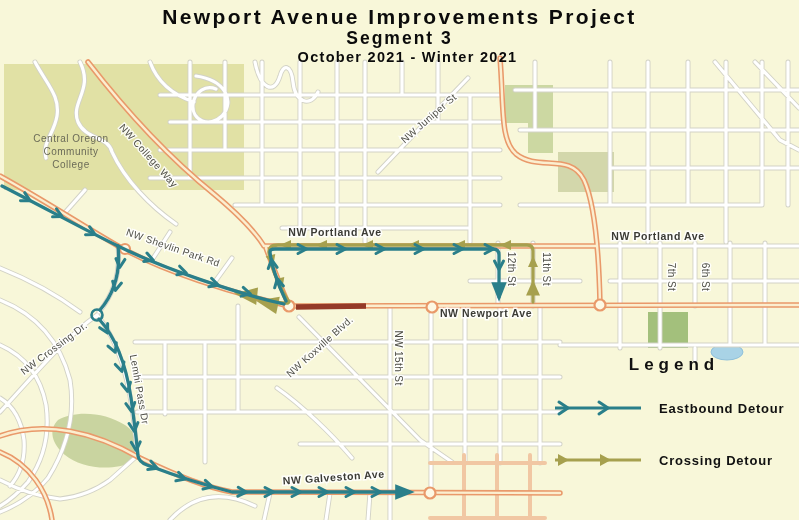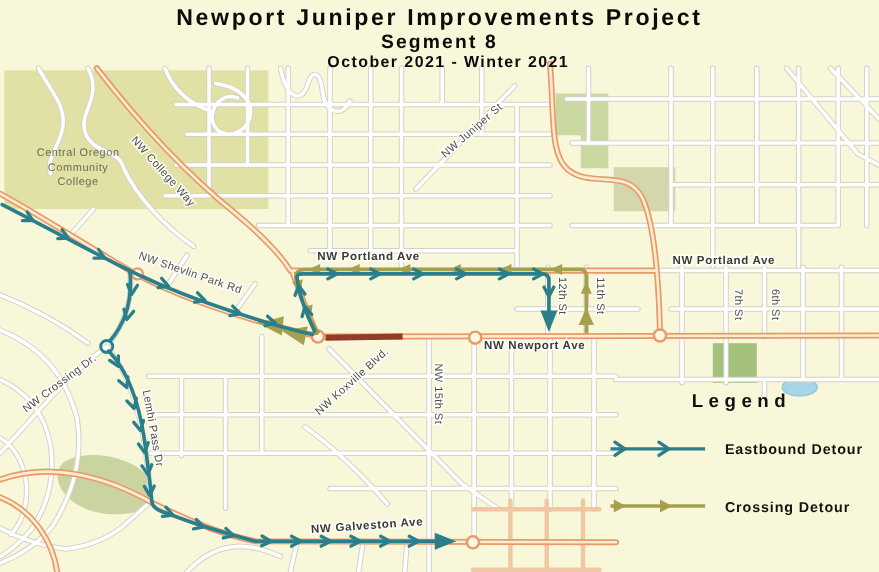--- a/index.html
+++ b/index.html
@@ -183,22 +183,22 @@
         <text transform="translate(56 351) rotate(-37)" class="lbl ">NW Crossing Dr.</text>
         <text transform="translate(136 390) rotate(80)" class="lbl ">Lemhi Pass Dr</text>
         <text transform="translate(334 481) rotate(-4)" class="lbl major">NW Galveston Ave</text>
         <text transform="translate(71 142) rotate(0)" class="lbl area">Central Oregon</text>
         <text transform="translate(71 155) rotate(0)" class="lbl area">Community</text>
         <text transform="translate(71 168) rotate(0)" class="lbl area">College</text>
       </g>
   </svg>
 
   <div class="title-wrap">
-    <div class="t1">Newport Juniper Improvements Project</div>
-    <div class="t2">Segment 8</div>
+    <div class="t1">Newport Avenue Improvements Project</div>
+    <div class="t2">Segment 3</div>
     <div class="t3">October 2021 - Winter 2021</div>
   </div>
 
   <div class="legend">
     <h2>Legend</h2>
     <div class="lg-row">
       <svg class="sw" width="92" height="18">
         <line class="sw-line-teal" x1="2" y1="9" x2="88" y2="9"></line>
         <path class="sw-chev" d="M6,3 L15,9 L6,15"></path>
         <path class="sw-chev" d="M46,3 L55,9 L46,15"></path>

